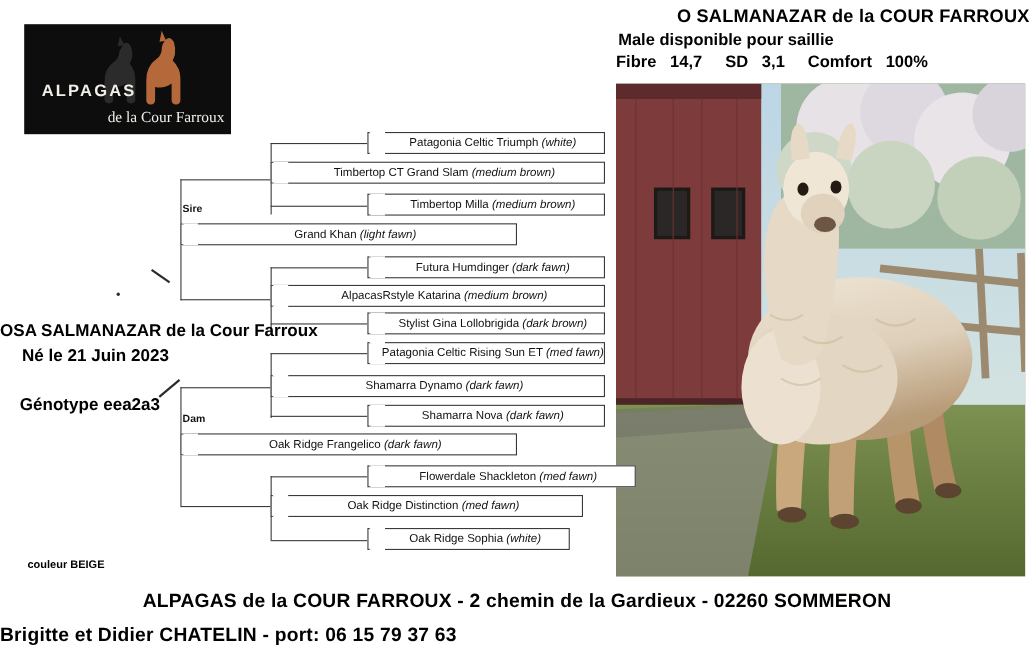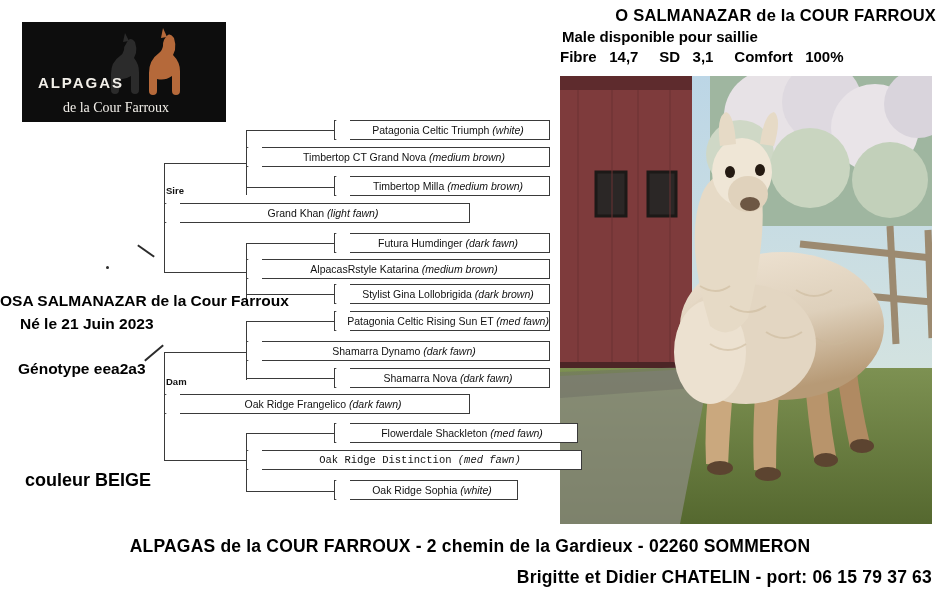--- a/index.html
+++ b/index.html
@@ -11,34 +11,33 @@
     position:relative;
     overflow:hidden;
   }
   .root{position:absolute;left:0;top:0;width:940px;height:605px;}
 
   
   .logo{
     position:absolute;left:22px;top:22px;width:188px;height:100px;
     background:#0d0d0d;
     overflow:hidden;
-    padding-left:16px;
   }
   .logo .alpaca{
     position:absolute;
   }
   .logo-text1{
     position:absolute;left:10px;top:52px;width:98px;
     text-align:center;
     color:#f2efe9;
     font-size:15px;letter-spacing:2px;font-weight:bold;
   }
   .logo-text2{
     position:absolute;left:6px;top:78px;width:176px;
-    text-align:center;
+    text-align:right;
     color:#f2efe9;
     font-size:14px;
     font-family:"Liberation Serif", serif;
   }
 
   
   .head{
     position:absolute;left:556px;top:6px;width:380px;
     font-family:"Liberation Sans", sans-serif;
   }
@@ -101,36 +100,36 @@
   }
   .cap-born{
     position:absolute;left:20px;top:315px;width:320px;
     font-size:15.5px;font-weight:bold;
   }
   .cap-geno{
     position:absolute;left:18px;top:360px;width:320px;
     font-size:15.5px;font-weight:bold;
   }
   .cap-color{
-    position:absolute;left:25px;top:470px;width:250px;
-    font-size:18px;font-weight:bold;
+    position:absolute;left:25px;top:508px;width:250px;
+    font-size:10px;font-weight:bold;
   }
 
   
   .ptr{position:absolute;background:#2b2b2b;}
   .dot{position:absolute;width:3px;height:3px;background:#2b2b2b;border-radius:50%;}
 
   
   .foot1{
     position:absolute;left:0;top:536px;width:940px;text-align:center;
     font-size:17.5px;font-weight:bold;letter-spacing:.2px;
   }
   .foot2{
-    position:absolute;left:0;top:567px;width:892px;text-align:right;
-    font-size:17.5px;font-weight:bold;letter-spacing:.2px;margin-left:40px;
+    position:absolute;left:0;top:567px;width:892px;text-align:left;
+    font-size:17.5px;font-weight:bold;letter-spacing:.2px;
   }
 </style>
 </head>
 <body>
 
 <div class="root">
 
   <div class="logo">
     <svg class="alpaca" width="188" height="100" viewBox="0 0 188 100">
 
@@ -307,21 +306,21 @@
       <span class="notch"></span>
       <span class="label">
         <span>Patagonia Celtic Triumph</span>
         <i>(white)</i>
       </span>
     </div>
 
     <div class="bar" style="left:246px;top:147px;width:304px;">
       <span class="notch"></span>
       <span class="label">
-        <span>Timbertop CT Grand Nova</span>
+        <span>Timbertop CT Grand Slam</span>
         <i>(medium brown)</i>
       </span>
     </div>
 
     <div class="bar" style="left:334px;top:176px;width:216px;">
       <span class="notch"></span>
       <span class="label">
         <span>Timbertop Milla</span>
         <i>(medium brown)</i>
       </span>
@@ -392,21 +391,21 @@
     </div>
 
     <div class="bar" style="left:334px;top:423px;width:244px;">
       <span class="notch"></span>
       <span class="label">
         <span>Flowerdale Shackleton</span>
         <i>(med fawn)</i>
       </span>
     </div>
 
-    <div class="bar" style="left:246px;top:450px;width:336px;font-family:Liberation Mono, monospace;">
+    <div class="bar" style="left:246px;top:450px;width:284px;">
       <span class="notch"></span>
       <span class="label">
         <span>Oak Ridge Distinction</span>
         <i>(med fawn)</i>
       </span>
     </div>
 
     <div class="bar" style="left:334px;top:480px;width:184px;">
       <span class="notch"></span>
       <span class="label">

